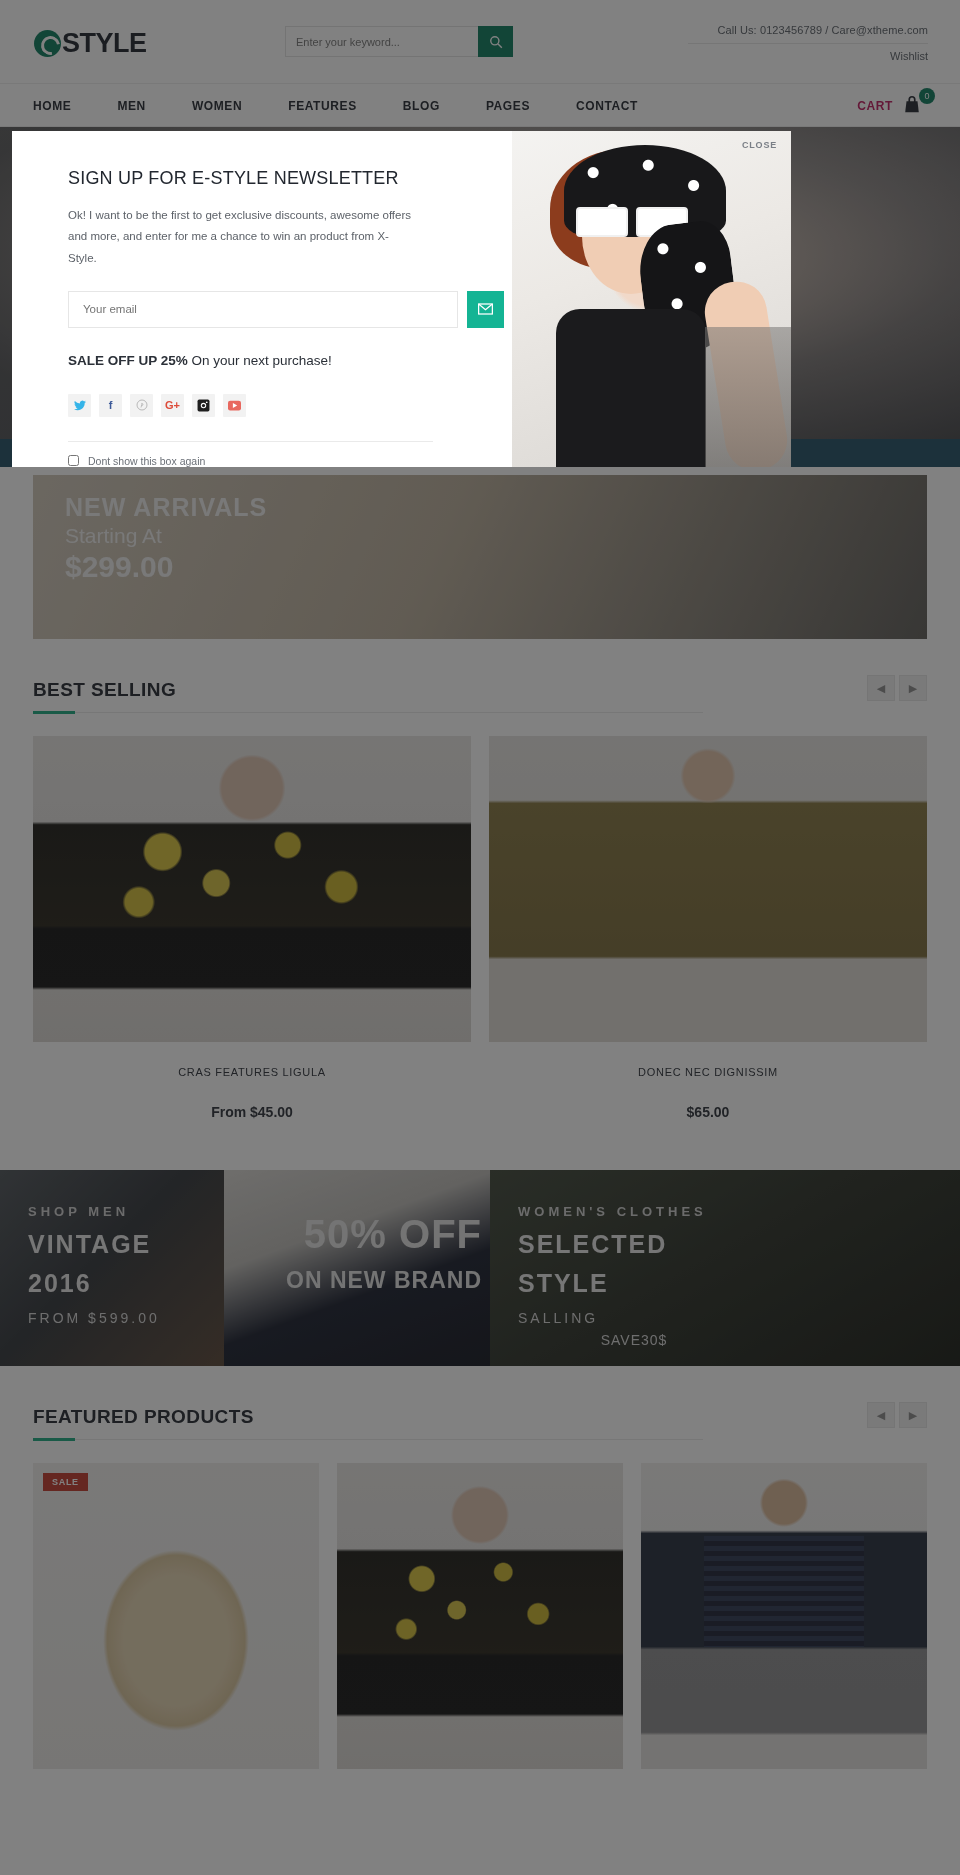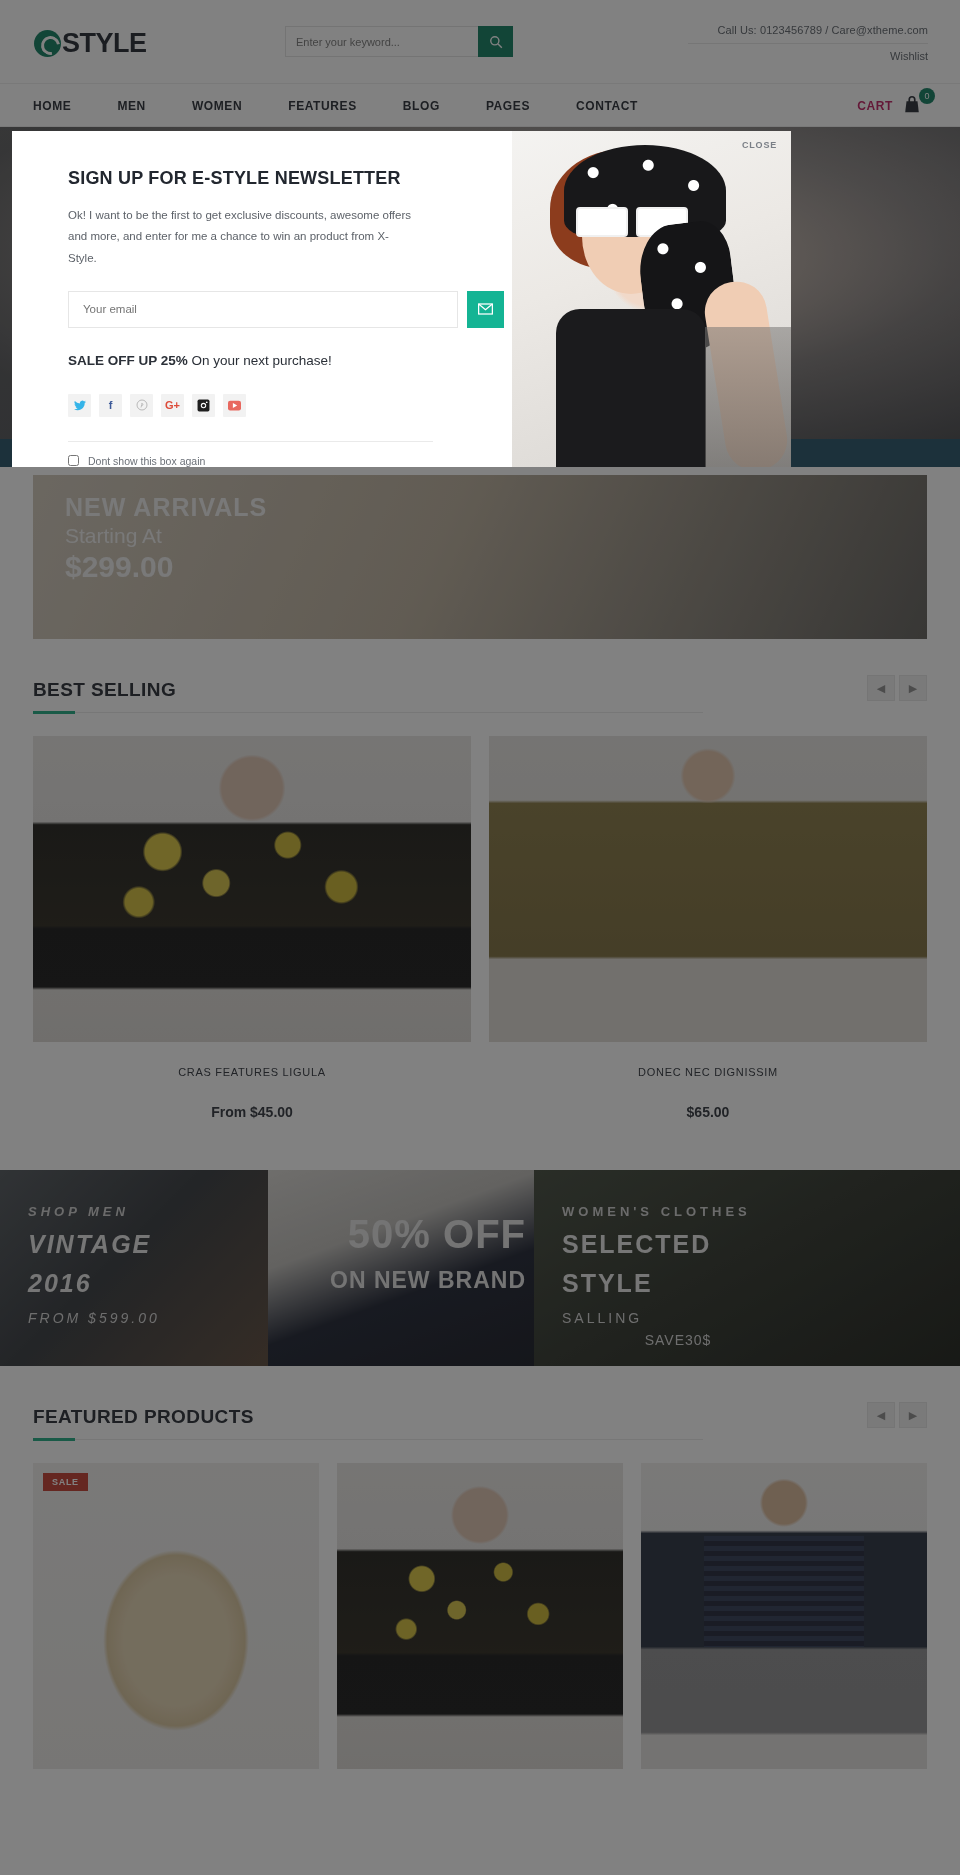--- a/index.html
+++ b/index.html
@@ -144,21 +144,21 @@
       linear-gradient(180deg,#e5e3df 0%,#e2e0dc 21%, #85753f 22%, #7a6b39 72%, #ddd9d3 73%, #ddd9d3 100%);
   }
   .img-hat { background:
       radial-gradient(ellipse at 50% 58%, #e3d2b0 0 26%, #d7c39a 34%, transparent 36%),
       linear-gradient(180deg,#efeeec 0%,#e9e7e4 100%);
   }
 
   
   .banner-strip { display:flex; margin-top:50px; height:196px; }
   .bn { position:relative; overflow:hidden; }
-  .bn1 { width:268px; background: linear-gradient(135deg,#4d5358 0%,#2f3338 45%,#574434 100%); font-style: italic; }
+  .bn1 { width:224px; background: linear-gradient(135deg,#4d5358 0%,#2f3338 45%,#574434 100%); }
   .bn2 { width:266px; background: linear-gradient(160deg,#d6d4d0 0%,#bcbab6 34%,#171c2b 60%,#10131d 100%); }
   .bn3 { flex:1; background: linear-gradient(150deg,#3e4638 0%,#2a2f26 45%,#171a14 100%); }
   .bn-inner { position:absolute; left:28px; top:34px; color:#e6e6e6; }
   .bn-kicker { font-size:13px; letter-spacing:4px; font-weight:bold; color:#cfcfcf; }
   .bn-h1 { font-size:25px; font-weight:bold; letter-spacing:2px; margin-top:11px; line-height:1.12; }
   .bn-sub { font-size:14px; letter-spacing:3px; margin-top:13px; color:#d4d4d4; }
   .bn2-inner { position:absolute; left:0; right:8px; top:42px; text-align:right; color:#e2e2e2; }
   .bn2-big { font-size:40px; font-weight:bold; letter-spacing:1px; }
   .bn2-small { font-size:23px; font-weight:bold; letter-spacing:1px; margin-top:10px;}
   .bn3-row { display:flex; justify-content:center; width:232px; margin-top:6px; font-size:14px; letter-spacing:1px; color:#d4d4d4; }
@@ -171,21 +171,21 @@
 
   
   #dim { position:absolute; inset:0; background: rgba(26,26,26,0.55); z-index:50; }
 
   
   #modal {
     position:absolute; left:12px; top:131px; width:779px; height:336px;
     background:#ffffff; z-index:60; overflow:hidden;
   }
   .modal-left { position:absolute; left:0; top:0; width:500px; height:100%; padding:37px 0 0 56px; }
-  .m-title { font-size:18px; font-weight:bold; letter-spacing:0.2px; color:#22272f; }
+  .m-title { font-size:18px; font-weight:normal; letter-spacing:0.2px; color:#22272f; }
   .m-desc { font-size:11.5px; color:#5d6269; line-height:1.85; margin-top:16px; width:345px; }
   .m-form { display:flex; margin-top:22px; align-items:stretch; }
   .m-email {
     width:390px; height:37px; border:1px solid #e6e6e6; padding:0 14px;
     font-size:11.5px; color:#9b9b9b; background:#fff; outline:none;
     font-family:"Liberation Sans", sans-serif;
   }
   .m-submit {
     width:37px; height:37px; background:#14b494; border:none; margin-left:9px; cursor:pointer;
     display:flex; align-items:center; justify-content:center; color:#fff;

